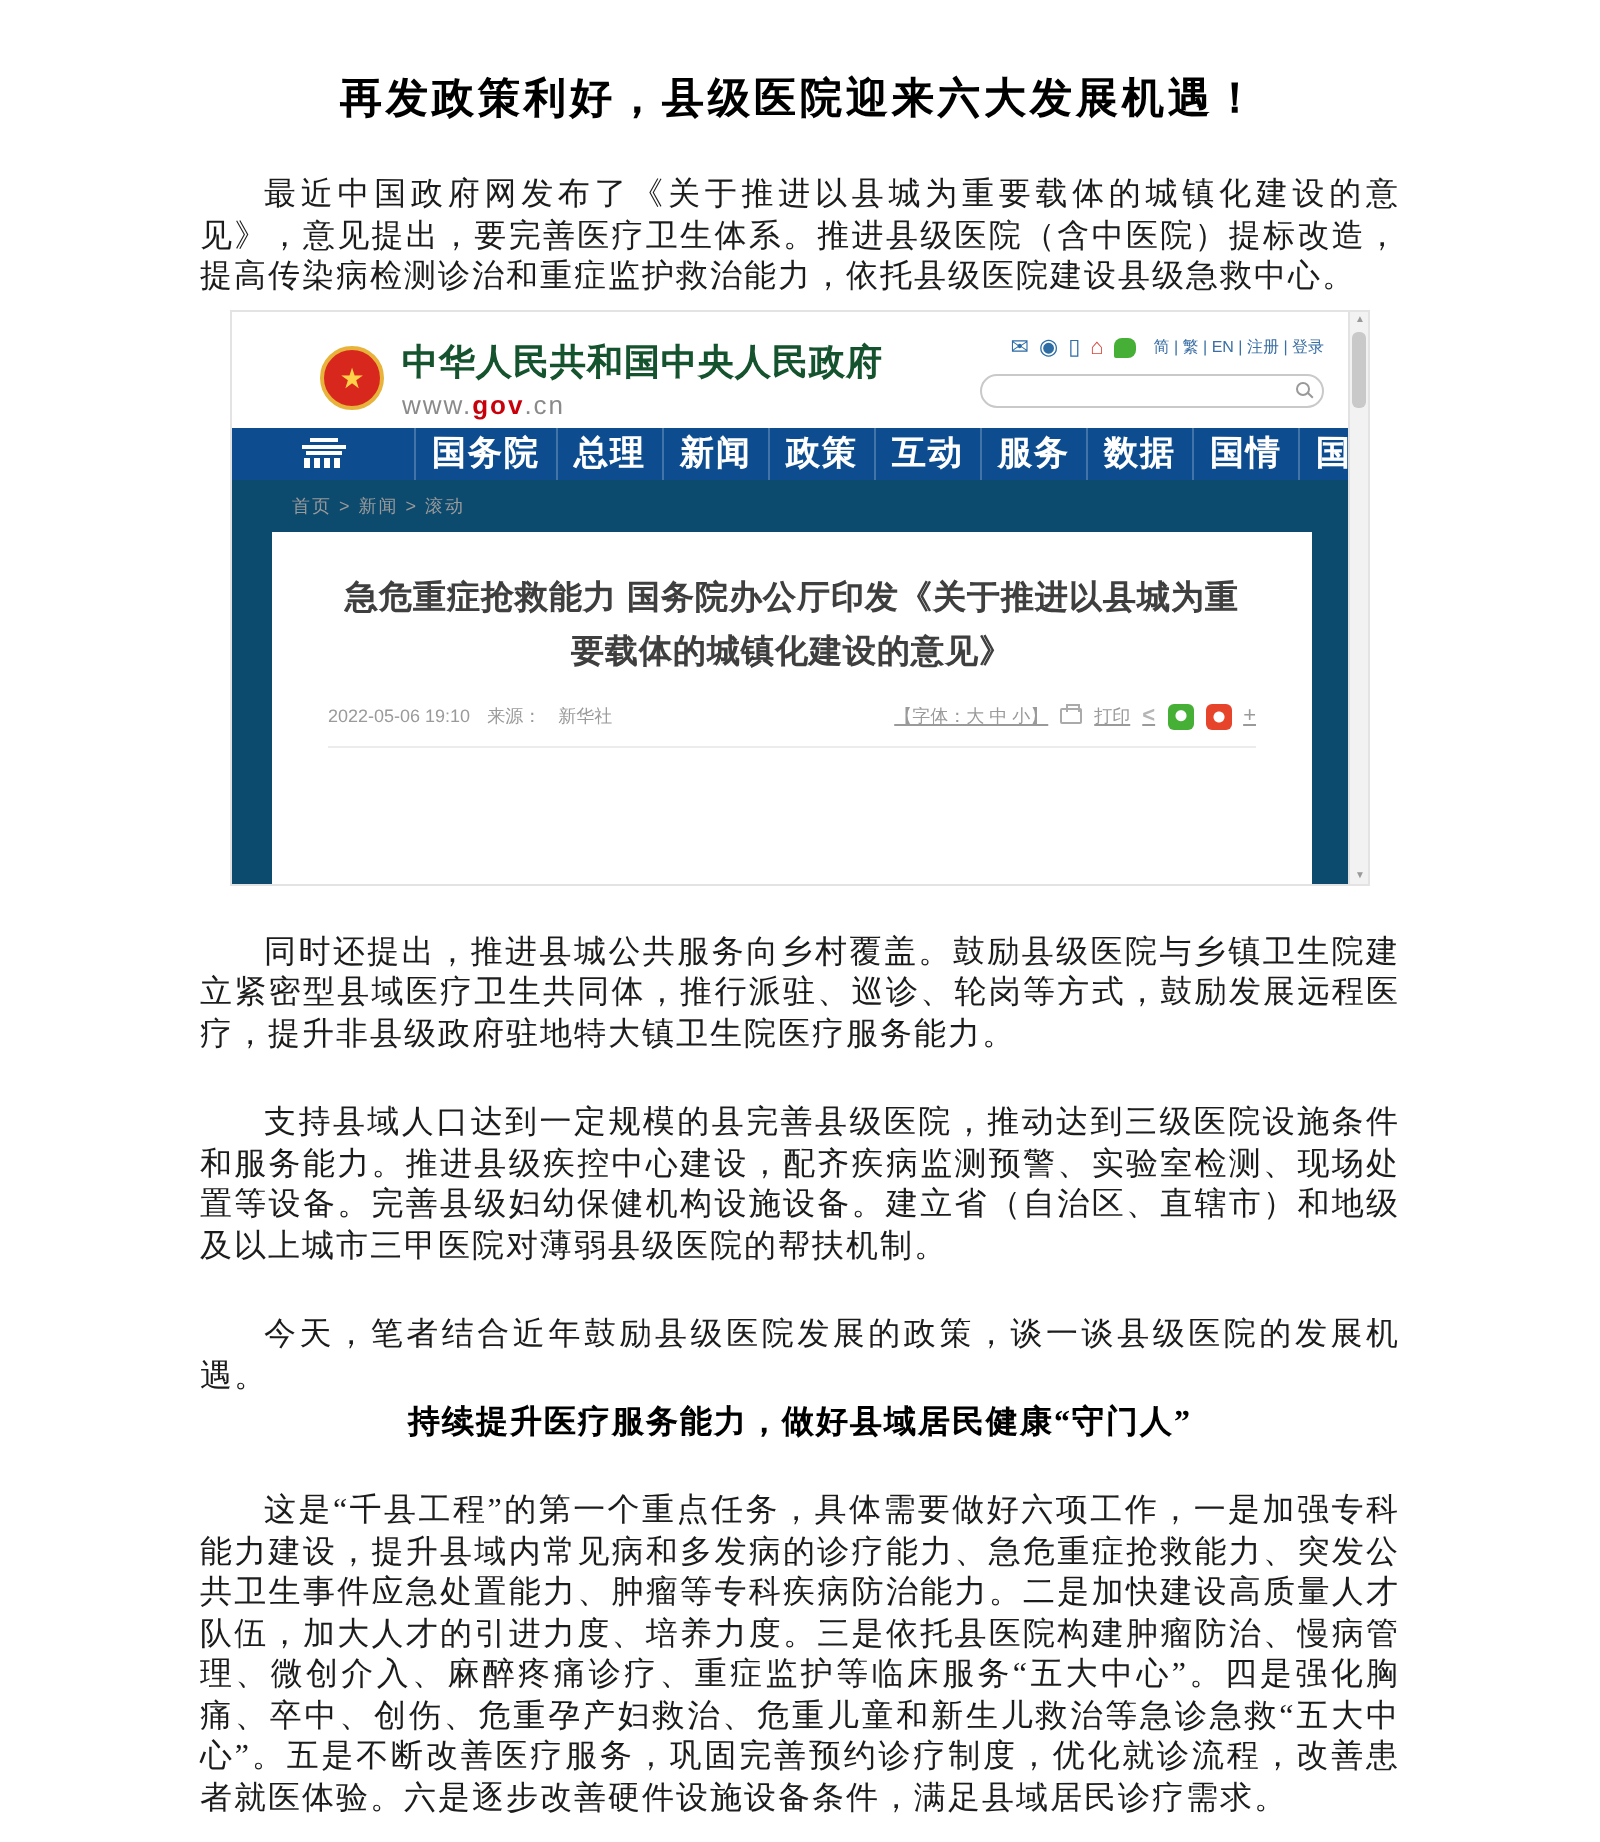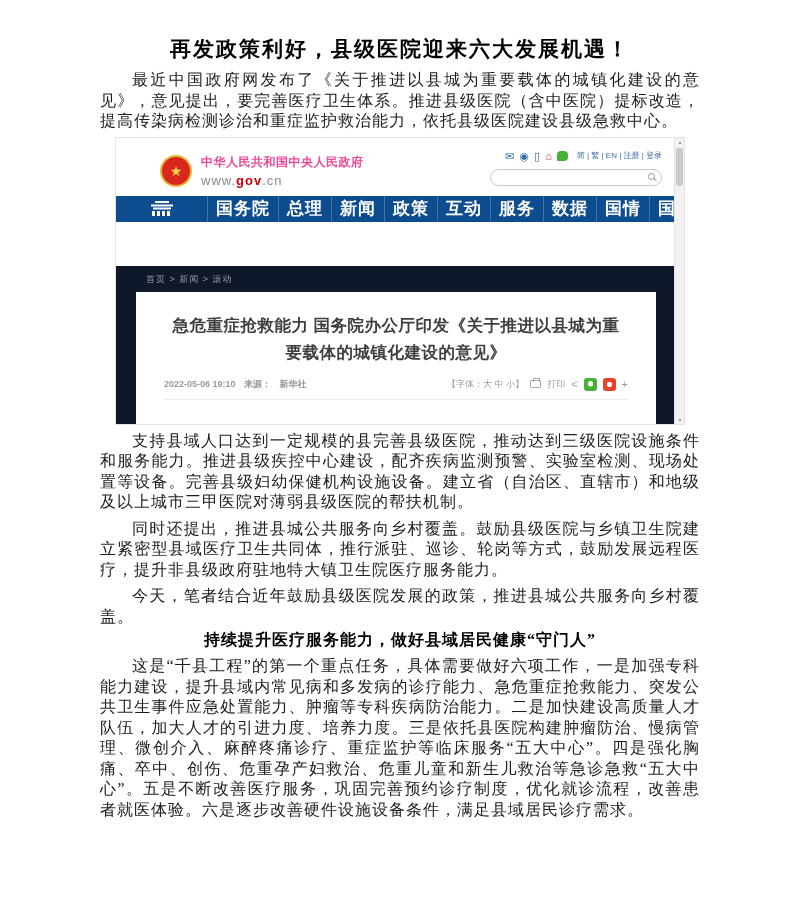--- a/index.html
+++ b/index.html
@@ -16,21 +16,21 @@
     font-size:21px; font-weight:bold; text-align:center; color:#000;
     letter-spacing:2px; line-height:30px;
   }
   .byline{
     margin-top:12px; height:22px; line-height:22px; background:#f7f7f7;
     text-align:center; color:#a8a8a8; font-size:14px; letter-spacing:2px;
   }
   .byline span{ margin:0 22px; }
 
   .body-p{
-    margin-top:6px; font-size:16px; line-height:20.5px; letter-spacing:1px;
+    margin-top:24px; font-size:16px; line-height:20.5px; letter-spacing:1px;
     text-align:justify; text-indent:2em; color:#1c1c1c;
   }
   .section-h{
     font-size:16px; line-height:21px; font-weight:bold; text-align:center;
     letter-spacing:1px; color:#000; margin-top:2px;
   }
 
   
   .shot{
     position:relative; width:570px; margin:5px auto 5px;
@@ -42,21 +42,21 @@
   .gov-header{
     height:58px; background:#fff; padding:9px 14px 0 44px;
     display:flex; justify-content:space-between;
   }
   .gov-brand{ display:flex; align-items:center; gap:9px; }
   .emblem{
     width:32px; height:32px; border-radius:50%; background:#d8281e;
     border:2px solid #e8b33a; display:flex; align-items:center; justify-content:center;
     color:#ffd24a; font-size:14px; flex:0 0 auto;
   }
-  .gov-name{ color:#ec4899; font-size:12px; font-weight:bold; letter-spacing:0.5px; }
+  .gov-name{ color:#14532d; font-size:18px; font-weight:bold; letter-spacing:0.5px; }
   .gov-url{ font-size:13px; color:#8a8a8a; margin-top:2px; letter-spacing:1px; }
   .gov-url b{ color:#c7000b; }
   .gov-right{ padding-top:2px; text-align:right; }
   .gov-icons{ display:flex; align-items:center; justify-content:flex-end; gap:5px; height:14px; }
   .gi{ font-size:11px; line-height:12px; }
   .gi.mail,.gi.rss,.gi.mob{ color:#2e6da4; }
   .gi.home{ color:#d9453c; }
   .wechat-dot{ width:11px; height:10px; border-radius:4px 4px 4px 1px; background:#45b035; display:inline-block; }
   .gov-links{ font-size:8px; color:#3a6ea5; margin-left:4px; white-space:nowrap; }
   .gov-search{
@@ -76,33 +76,33 @@
     height:26px; background:#0d4d8f; display:flex; align-items:stretch;
     color:#fff; font-size:17px; font-weight:bold;
   }
   .nav-gate{ flex:0 0 92px; display:flex; align-items:center; justify-content:center; border-right:1px solid rgba(255,255,255,0.22); }
   .nav-item{
     flex:1 1 auto; display:flex; align-items:center; justify-content:center;
     border-right:1px solid rgba(255,255,255,0.22); letter-spacing:1px; white-space:nowrap; padding:0 8px;
   }
   .nav-item:last-child{ border-right:none; flex:0 0 126px; }
 
-  .gov-content{ background:#0f172a; height:202px; padding:5px 20px 0;margin-top:44px; }
+  .gov-content{ background:#0c4a6e; height:202px; padding:5px 20px 0; }
   .crumb{ font-size:9px; color:#9a9a9a; margin:2px 0 6px 10px; letter-spacing:1px; }
   .doc-card{ background:#fff; height:178px; padding:20px 28px 0; overflow:hidden; }
   .doc-title{
     font-size:16.5px; color:#3f3f3f; font-weight:600; text-align:center;
     line-height:27px; letter-spacing:0.5px;
   }
   .doc-meta{
     margin-top:12px; display:flex; justify-content:space-between; align-items:center;
     font-size:9px; color:#9a9a9a;
   }
-  .meta-left span{ margin-right:6px;font-weight:bold; }
-  .meta-right{ display:flex; align-items:center; gap:6px; }
+  .meta-left span{ margin-right:6px; }
+  .meta-right{ display:flex; align-items:center; gap:6px;text-decoration:underline; }
   .printer{
     width:11px; height:8px; border:1px solid #aaa; border-radius:1px; position:relative; display:inline-block;
   }
   .printer::before{ content:""; position:absolute; left:2px; top:-3px; width:5px; height:3px; border:1px solid #aaa; border-bottom:none; }
   .share-lt{ color:#b5b5b5; font-size:11px; font-weight:bold; }
   .sq{ width:13px; height:13px; border-radius:3px; display:inline-block; }
   .sq.wechat{ background:radial-gradient(circle at 50% 45%, #fff 2.5px, rgba(0,0,0,0) 3px), #45b035; }
   .sq.weibo{ background:radial-gradient(circle at 50% 50%, #fff 2.5px, rgba(0,0,0,0) 3px), #e6452c; }
   .plus{ color:#9a9a9a; font-size:11px; }
   .doc-divider{ border-top:1px solid #ececec; margin-top:8px; }
@@ -206,22 +206,22 @@
         </div>
 
       </div>
       <div class="shot-scrollbar">
         <span class="arr up">▲</span>
         <span class="thumb"></span>
         <span class="arr down">▼</span>
       </div>
     </div>
 
+    <p class="body-p">同时还提出，推进县城公共服务向乡村覆盖。鼓励县级医院与乡镇卫生院建立紧密型县域医疗卫生共同体，推行派驻、巡诊、轮岗等方式，鼓励发展远程医疗，提升非县级政府驻地特大镇卫生院医疗服务能力。</p>
     <p class="body-p">支持县域人口达到一定规模的县完善县级医院，推动达到三级医院设施条件和服务能力。推进县级疾控中心建设，配齐疾病监测预警、实验室检测、现场处置等设备。完善县级妇幼保健机构设施设备。建立省（自治区、直辖市）和地级及以上城市三甲医院对薄弱县级医院的帮扶机制。</p>
-    <p class="body-p">同时还提出，推进县城公共服务向乡村覆盖。鼓励县级医院与乡镇卫生院建立紧密型县域医疗卫生共同体，推行派驻、巡诊、轮岗等方式，鼓励发展远程医疗，提升非县级政府驻地特大镇卫生院医疗服务能力。</p>
-    <p class="body-p">今天，笔者结合近年鼓励县级医院发展的政策，推进县城公共服务向乡村覆盖。</p>
+    <p class="body-p">今天，笔者结合近年鼓励县级医院发展的政策，谈一谈县级医院的发展机遇。</p>
 
     <h2 class="section-h">持续提升医疗服务能力，做好县域居民健康“守门人”</h2>
 
     <p class="body-p">这是“千县工程”的第一个重点任务，具体需要做好六项工作，一是加强专科能力建设，提升县域内常见病和多发病的诊疗能力、急危重症抢救能力、突发公共卫生事件应急处置能力、肿瘤等专科疾病防治能力。二是加快建设高质量人才队伍，加大人才的引进力度、培养力度。三是依托县医院构建肿瘤防治、慢病管理、微创介入、麻醉疼痛诊疗、重症监护等临床服务“五大中心”。四是强化胸痛、卒中、创伤、危重孕产妇救治、危重儿童和新生儿救治等急诊急救“五大中心”。五是不断改善医疗服务，巩固完善预约诊疗制度，优化就诊流程，改善患者就医体验。六是逐步改善硬件设施设备条件，满足县域居民诊疗需求。</p>
 
   </div>
 </div>
 
 </body></html>

